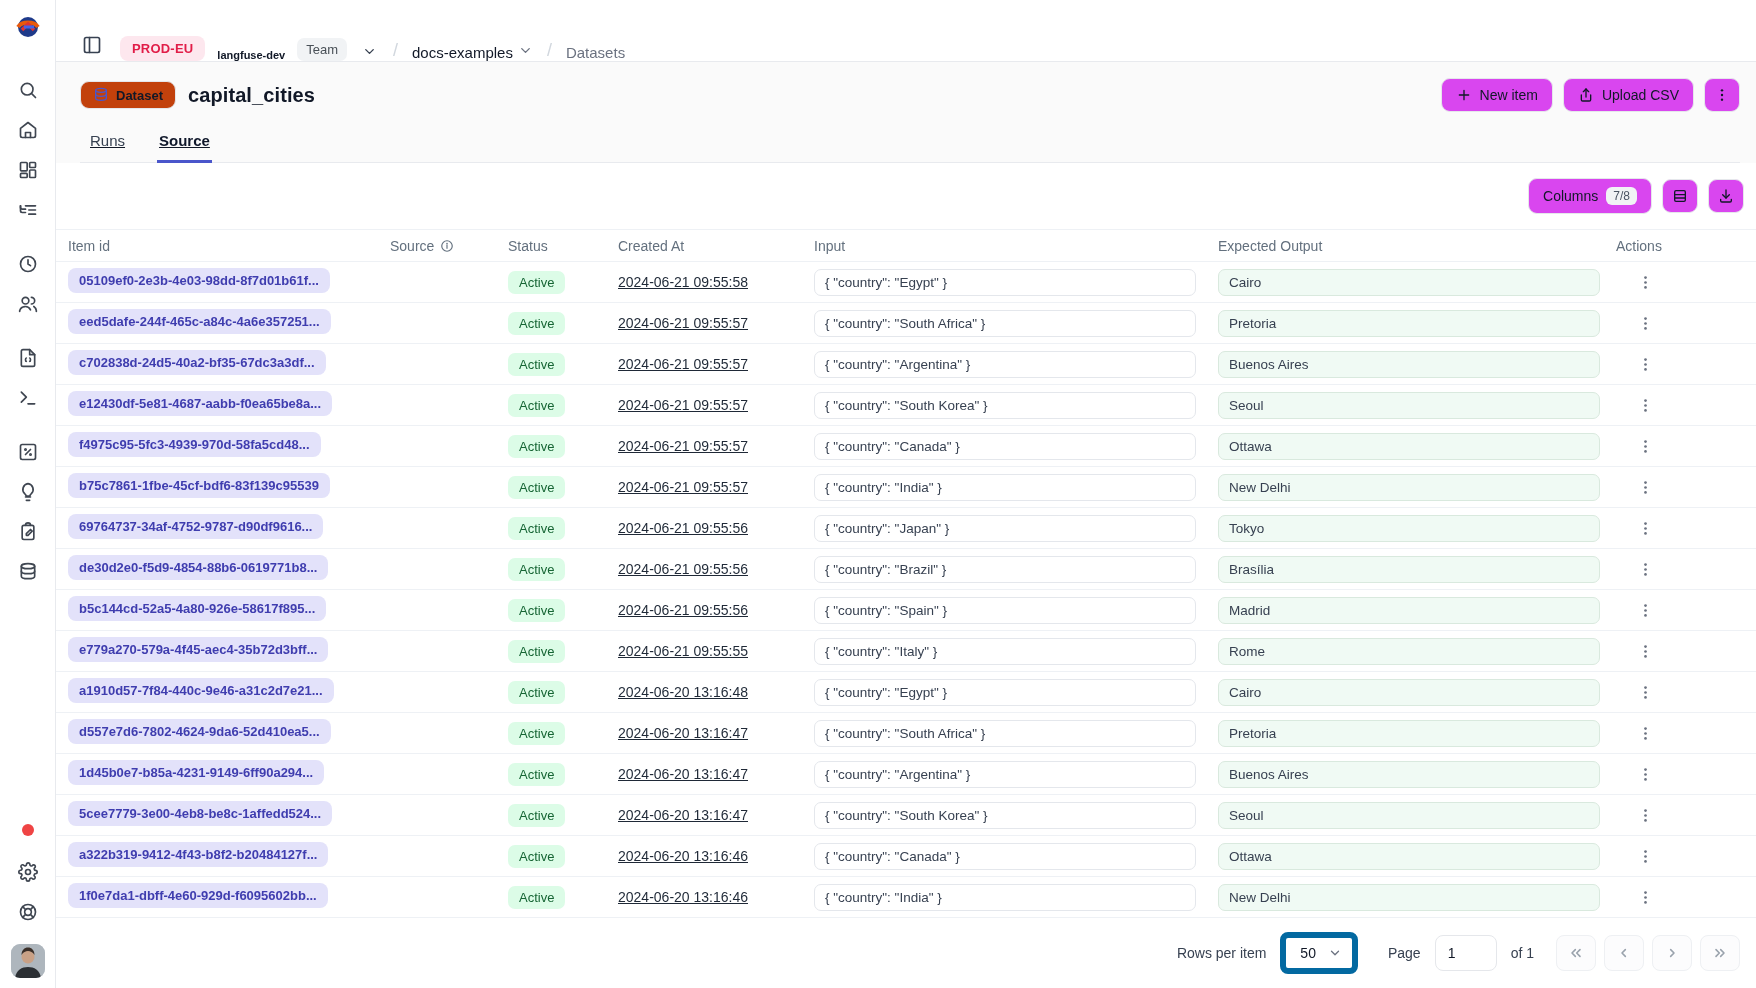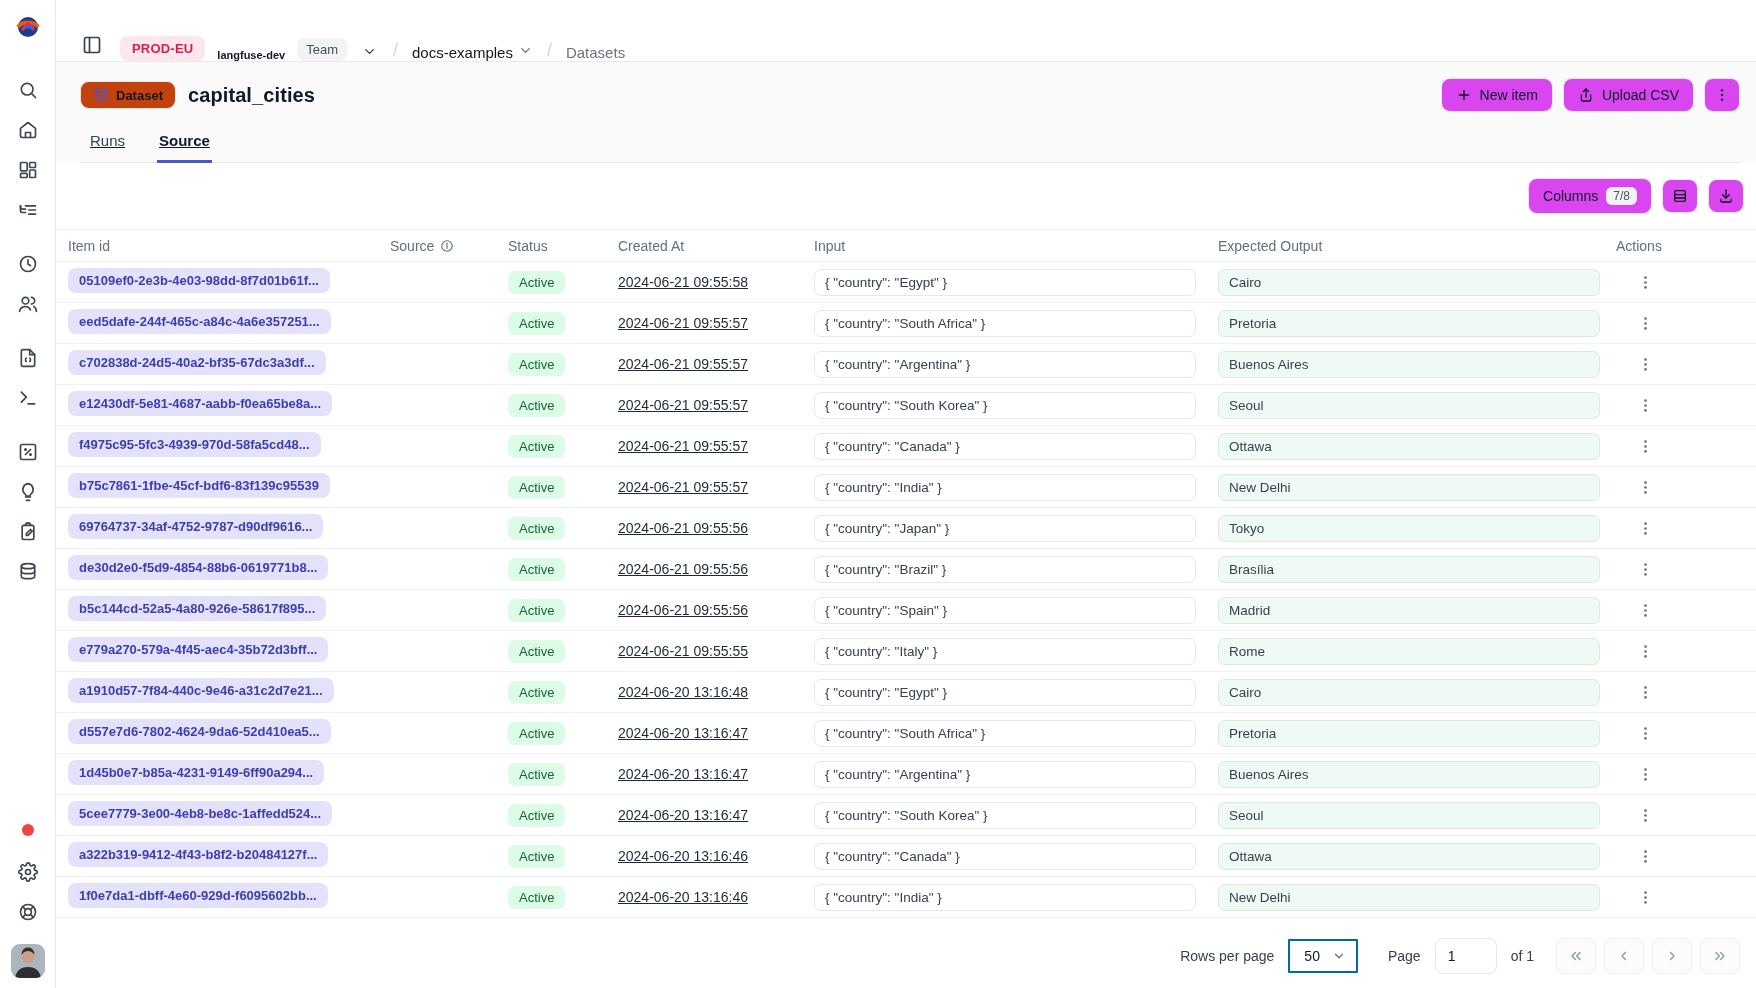--- a/index.html
+++ b/index.html
@@ -73,21 +73,21 @@
   .cell-box { width:382px; border:1px solid #e4e7ec; border-radius:7px; padding:5px 10px;
     font-size:13.5px; color:#374151; background:#fff; overflow:hidden; white-space:nowrap; }
   .cell-box.expected { background:#f0faf4; border-color:#d9e9de; }
   .kebab { width:30px; height:30px; display:flex; align-items:center; justify-content:center;
     color:#6b7280; cursor:pointer; border-radius:6px; margin-left:14px; }
 
   
   .pagination { margin-top:auto; display:flex; align-items:center; justify-content:flex-end;
     gap:14px; padding:12px 16px 14px; background:#fff; }
   .pg-label { color:#374151; font-size:14px; }
-  .pg-select { display:flex; align-items:center; gap:12px; border:2px solid #0369a1; border-radius:1px;
+  .pg-select { display:flex; align-items:center; gap:12px; border:6px solid #0369a1; border-radius:8px;
     padding:7px 10px 7px 14px; font-size:14px; color:#111827; cursor:pointer; }
   .pg-input { width:62px; height:36px; border:1px solid #e5e7eb; border-radius:8px; padding:0 12px;
     font-size:14px; color:#111827; font-family:inherit; }
   .pg-nav { display:flex; gap:8px; margin-left:8px; }
   .pg-btn { width:40px; height:36px; display:flex; align-items:center; justify-content:center;
     background:#fcfcfd; border:1px solid #eef0f3; border-radius:8px; color:#9aa3ad; cursor:pointer; }
   .pg-btn svg { width:16px; height:16px; }
 </style>
 </head>
 <body>
@@ -691,21 +691,21 @@
                   <circle cx="12" cy="12" r="1.9"></circle>
                   <circle cx="12" cy="19" r="1.9"></circle>
                 </svg>
         </span>
             </div>
       </div>
     </div>
     </div>
 
     <div class="pagination">
-      <span class="pg-label">Rows per page</span>
+      <span class="pg-label">Rows per item</span>
       <span class="pg-select">
         <span>50</span>
         <svg width="14" height="14" viewBox="0 0 24 24" fill="none" stroke="#6b7280" stroke-width="2.2" stroke-linecap="round" stroke-linejoin="round">
             <path d="m6 9 6 6 6-6"></path>
           </svg>
       </span>
       <span class="pg-label" style="margin-left:16px">Page</span>
       <input class="pg-input" value="1" style="">
       <span class="pg-label">of 1</span>
       <span class="pg-nav">

